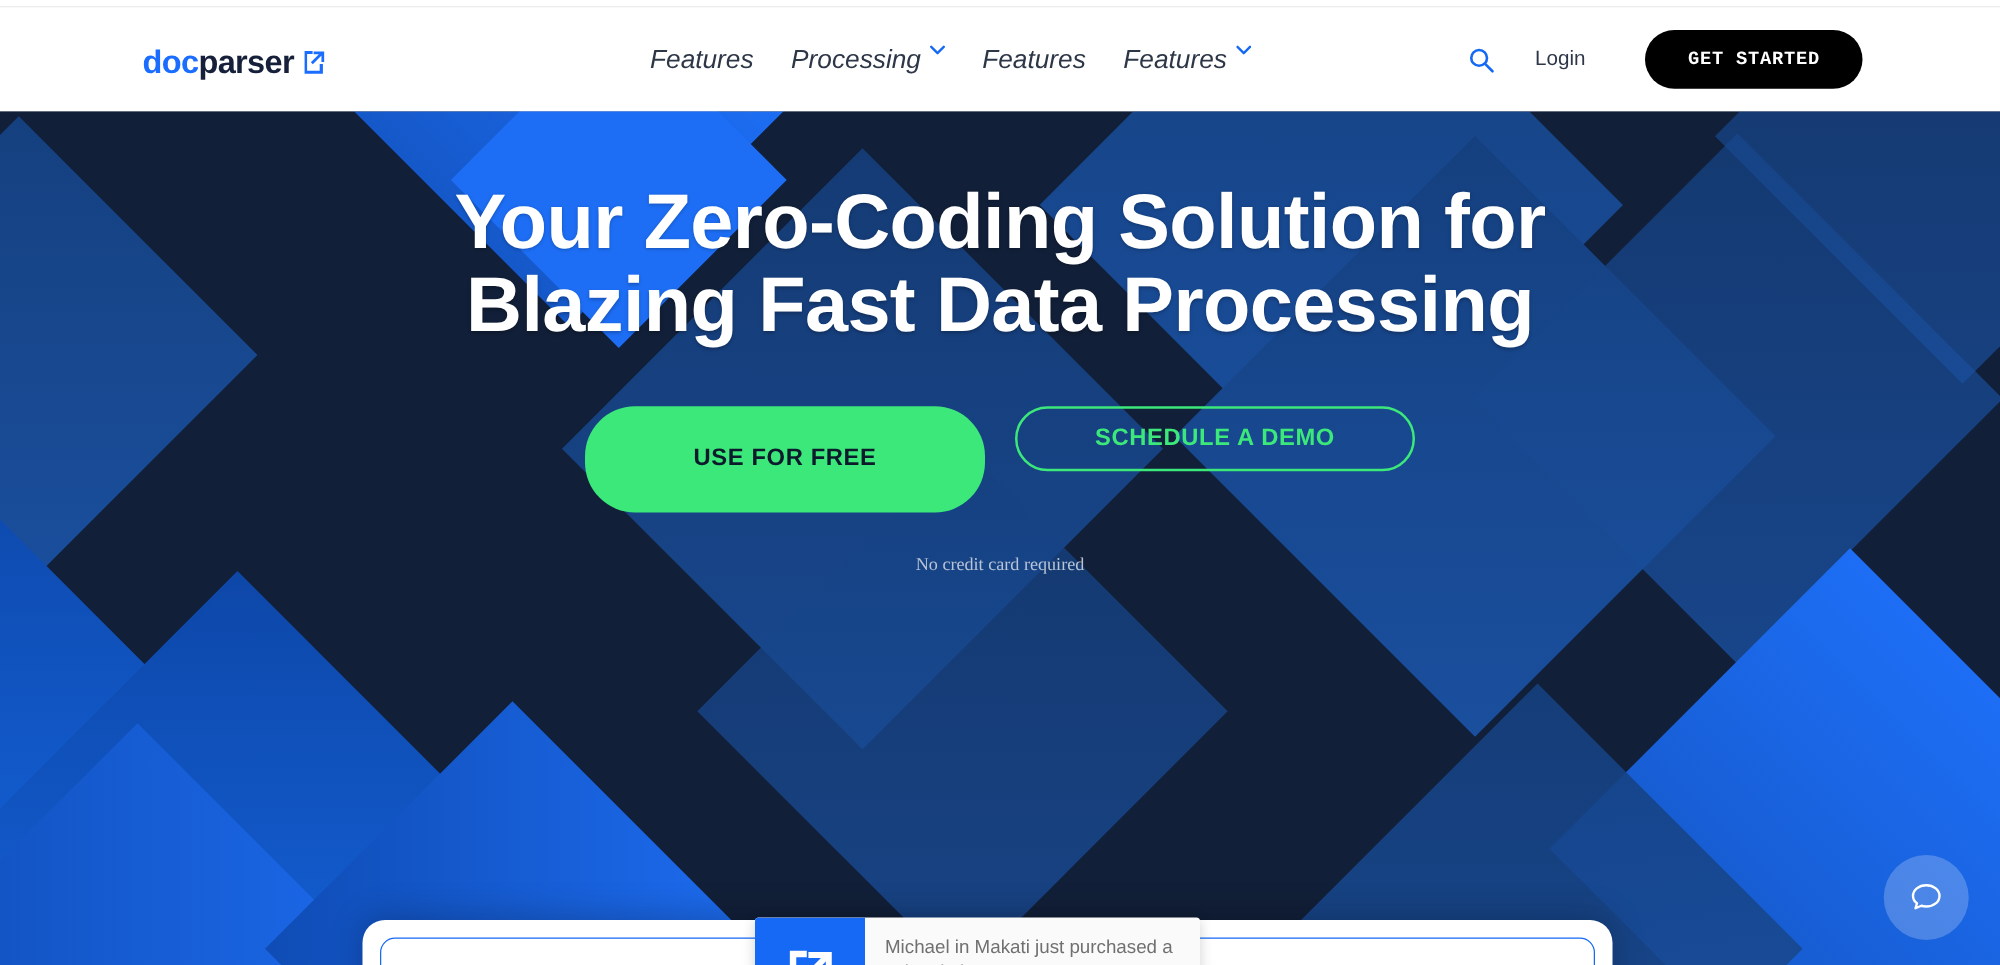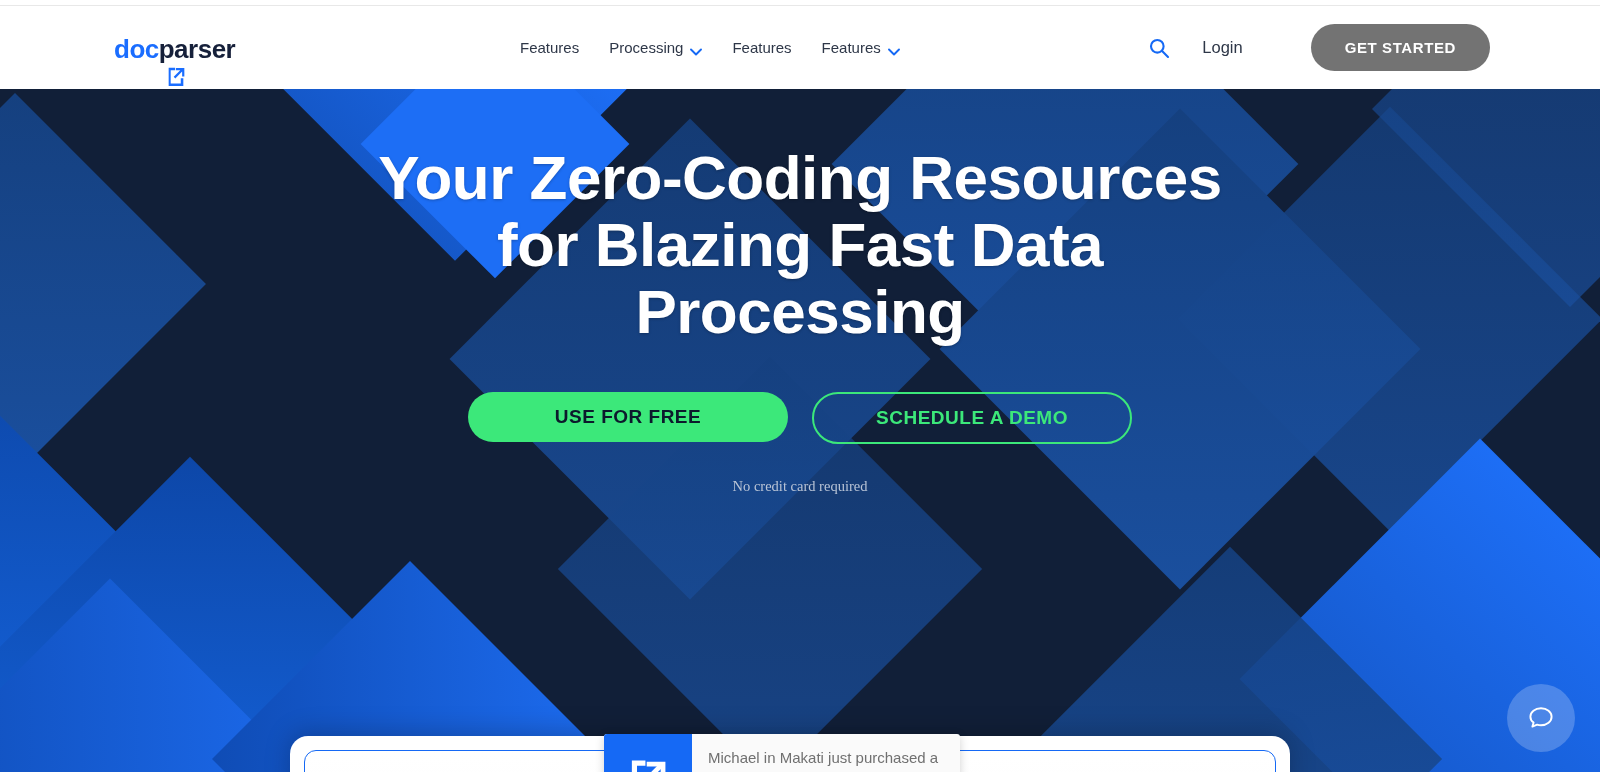--- a/index.html
+++ b/index.html
@@ -9,62 +9,62 @@
   .page{ position:relative; width:1600px; height:772px; overflow:hidden; background:#ffffff; }
 
   
   .chrome-edge{ position:absolute; top:0; left:0; width:1600px; height:6px;
      background:#ffffff; border-bottom:1px solid #e8e8e8; }
 
   
   .header{ position:absolute; top:6px; left:0; width:1600px; height:83px;
      background:#ffffff; display:flex; align-items:center; z-index:40; }
 
-  .logo{ position:absolute; left:114px; top:30px; display:flex; align-items:center; gap:3px;flex-direction:column; }
+  .logo{ position:absolute; left:114px; top:30px; display:flex; align-items:center; gap:3px; }
   .logo-text{ font-size:26px; font-weight:700; letter-spacing:-0.5px; line-height:1; }
   .logo-text .doc{ color:#1a6dff; }
   .logo-text .parser{ color:#16203a; }
   .logo-mark{ width:22px; height:22px; margin-left:2px; display:block; }
 
   .nav{ position:absolute; left:520px; top:0; height:83px; display:flex;
         align-items:center; gap:30px; }
-  .nav-item{ display:flex; align-items:flex-end; gap:7px; font-size:15px;
-        color:#2e3748; cursor:pointer; white-space:nowrap; }
+  .nav-item{ display:flex; align-items:flex-start; gap:7px; font-size:21px;
+        color:#2e3748; cursor:pointer; white-space:nowrap;font-style:italic; }
   .chev{ width:12px; height:8px; display:block; }
 
   .header-right{ position:absolute; right:110px; top:0; height:83px;
         display:flex; align-items:center; gap:0; }
   .search-btn{ width:30px; height:30px; display:flex; align-items:center;
         justify-content:center; cursor:pointer; margin-right:28px; }
-  .login-link{ font-size:16.5px; color:#2e3748; cursor:pointer; margin-right:68px;
+  .login-link{ font-size:16.5px; color:#2e3748; cursor:pointer; margin-right:48px;
         white-space:nowrap; }
-  .cta-top{ background:#737373; color:#fff; font-size:15px; font-weight:700;
+  .cta-top{ background:#000000; color:#fff; font-size:15px; font-weight:700;
         letter-spacing:.6px; border:none; border-radius:40px; padding:0 34px;
         height:47px; cursor:pointer; white-space:nowrap;
-        font-family:Liberation Sans, sans-serif; }
+        font-family:Liberation Mono, monospace; }
 
   
   .hero{ position:absolute; top:89px; left:0; width:1600px; height:683px;
          background:#111f38; overflow:hidden; }
 
   .bgpat{ position:absolute; inset:0; width:1600px; height:683px; display:block; }
 
   .hero-inner{ position:relative; z-index:5; width:1600px; text-align:center;
          padding-top:56px; }
 
   .headline{ font-size:62px; line-height:1.08; font-weight:700; color:#ffffff;
          letter-spacing:-0.5px; max-width:900px; margin:0 auto;
          text-shadow:0 1px 3px rgba(0,0,0,.25); }
 
   .subhead{ margin-top:34px; font-size:19.5px; line-height:1.52; color:#eef2f8;
          max-width:890px; margin-left:auto; margin-right:auto; font-weight:400; }
 
   .cta-row{ margin-top:46px; display:flex; justify-content:center; gap:24px; }
   .btn-free{ background:#3ce87a; color:#0c1a2c; font-size:19px; font-weight:700;
-         letter-spacing:.5px; border:none; border-radius:40px; width:320px; height:50px;
+         letter-spacing:.5px; border:none; border-radius:40px; width:320px; height:85px;
          cursor:pointer; font-family:"Liberation Sans", sans-serif; }
   .btn-demo{ background:transparent; color:#3ce87a; font-size:19px; font-weight:700;
          letter-spacing:.5px; border:2px solid #3ce87a; border-radius:40px;
          width:320px; height:52px; cursor:pointer;
          font-family:"Liberation Sans", sans-serif; }
 
   .nocard{ margin-top:34px; font-size:14.5px; color:#b9c4d6;font-family:Liberation Serif, serif; }
 
   
   .mockup{ position:absolute; left:290px; top:647px; width:1000px; height:170px;
@@ -173,21 +173,21 @@
         <rect x="900" y="-90" width="330" height="330" transform="rotate(45 1065 75)" fill="url(#gC)"></rect>
         <rect x="1010" y="90" width="340" height="340" transform="rotate(45 1180 260)" fill="url(#gC)"></rect>
         <rect x="1240" y="80" width="300" height="300" transform="rotate(45 1390 230)" fill="url(#gC)" opacity=".8"></rect>
         <rect x="1310" y="420" width="340" height="340" transform="rotate(45 1480 590)" fill="url(#gD)"></rect>
         <rect x="1080" y="520" width="300" height="300" transform="rotate(45 1230 670)" fill="url(#gC)" opacity=".9"></rect>
         <rect x="1430" y="-120" width="280" height="280" transform="rotate(45 1570 20)" fill="url(#gC)" opacity=".7"></rect>
       </g>
     </svg>
 
     <div class="hero-inner">
-      <h1 class="headline">Your Zero-Coding Resources for Blazing Fast Data Processing</h1>
+      <h1 class="headline">Your Zero-Coding Solution for Blazing Fast Data Processing</h1>
 
       <div class="cta-row">
         <button class="btn-free">USE FOR FREE</button>
         <button class="btn-demo">SCHEDULE A DEMO</button>
       </div>
 
       <div class="nocard">No credit card required</div>
     </div>
 
     <div class="mockup">

